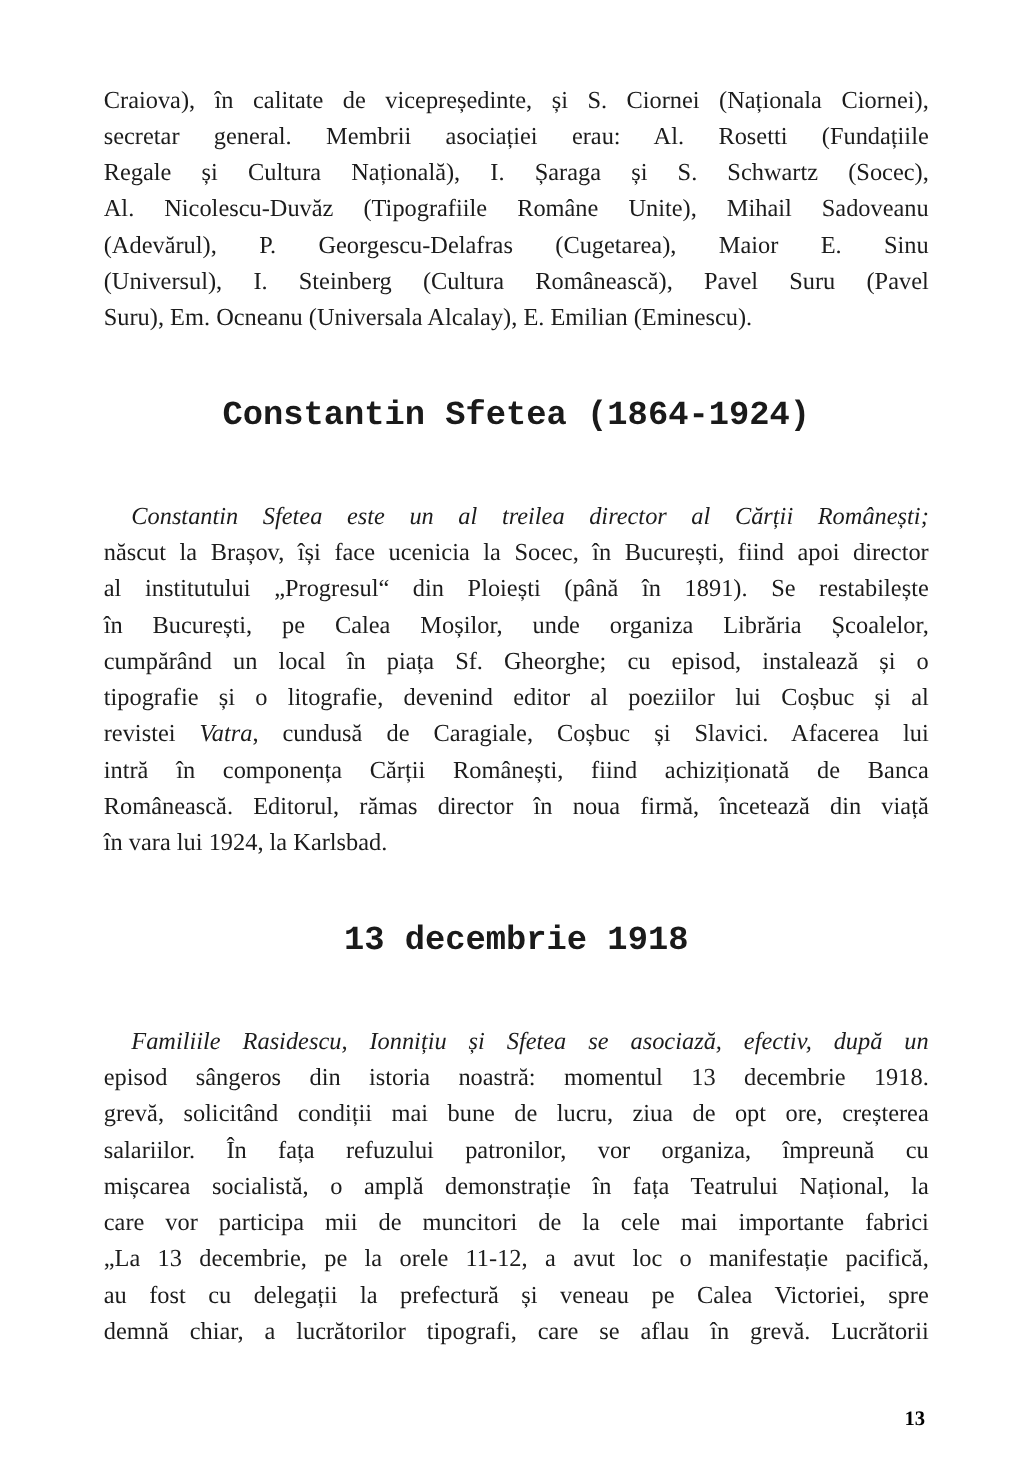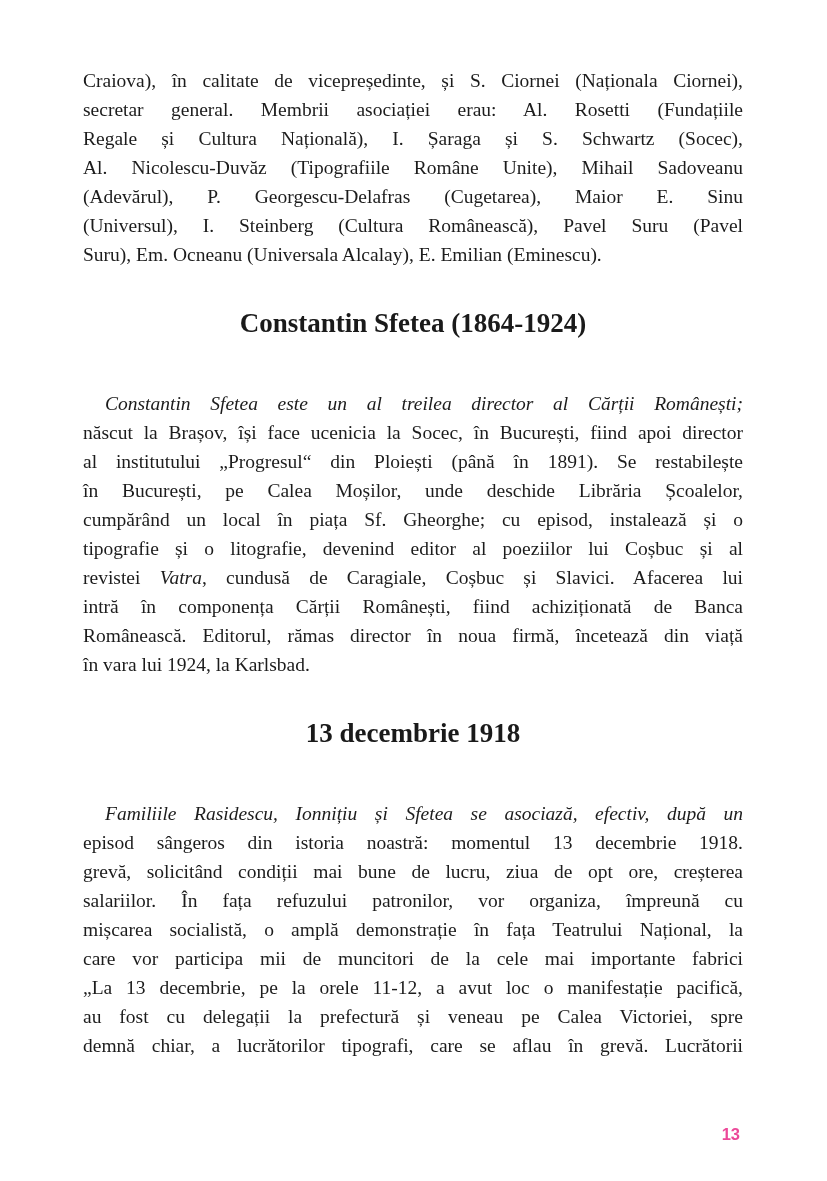--- a/index.html
+++ b/index.html
@@ -31,36 +31,36 @@
     text-align: left;
     color: #1c1c1c;
   }
   .j {
     text-align: justify;
     text-align-last: justify;
   }
   .indent { text-indent: 22px; font-style: italic; }
   .it { font-style: italic; }
   .heading {
-    font-family: Liberation Serif, serif;
+    font-family: Liberation Mono, monospace;
     font-weight: 700;
     font-size: 27px;
     line-height: 40px;
     text-align: center;
     color: #1a1a1a;
-    margin: 34px 0 46px 0;
+    margin: 44px 0 46px 0;
   }
   .pagenum {
     position: absolute;
     right: 87px;
     top: 1125px;
-    font-family: Liberation Sans, sans-serif;
+    font-family: Liberation Serif, serif;
     font-weight: 700;
     font-size: 16.5px;
-    color: #ec4899;
+    color: #000000;
   }
 </style>
 </head>
 <body>
 
 <div class="page">
   <div class="textblock">
 
     <div class="para">
       <div class="ln j">Craiova), în calitate de vicepreședinte, și S. Ciornei (Naționala Ciornei),</div>
@@ -71,21 +71,21 @@
       <div class="ln j">(Universul), I. Steinberg (Cultura Românească), Pavel Suru (Pavel</div>
       <div class="ln">Suru), Em. Ocneanu (Universala Alcalay), E. Emilian (Eminescu).</div>
     </div>
 
     <div class="heading">Constantin Sfetea (1864-1924)</div>
 
     <div class="para">
       <div class="ln j indent">Constantin Sfetea este un al treilea director al Cărții Românești;</div>
       <div class="ln j">născut la Brașov, își face ucenicia la Socec, în București, fiind apoi director</div>
       <div class="ln j">al institutului „Progresul“ din Ploiești (până în 1891). Se restabilește</div>
-      <div class="ln j">în București, pe Calea Moșilor, unde deschide Librăria Școalelor,</div>
+      <div class="ln j">în București, pe Calea Moșilor, unde organiza Librăria Școalelor,</div>
       <div class="ln j">cumpărând un local în piața Sf. Gheorghe; cu episod, instalează și o</div>
       <div class="ln j">tipografie și o litografie, devenind editor al poeziilor lui Coșbuc și al</div>
       <div class="ln j"><span>revistei </span><span class="it">Vatra</span><span>, cundusă de Caragiale, Coșbuc și Slavici. Afacerea lui</span></div>
       <div class="ln j">intră în componența Cărții Românești, fiind achiziționată de Banca</div>
       <div class="ln j">Românească. Editorul, rămas director în noua firmă, încetează din viață</div>
       <div class="ln">în vara lui 1924, la Karlsbad.</div>
     </div>
 
     <div class="heading">13 decembrie 1918</div>
 

